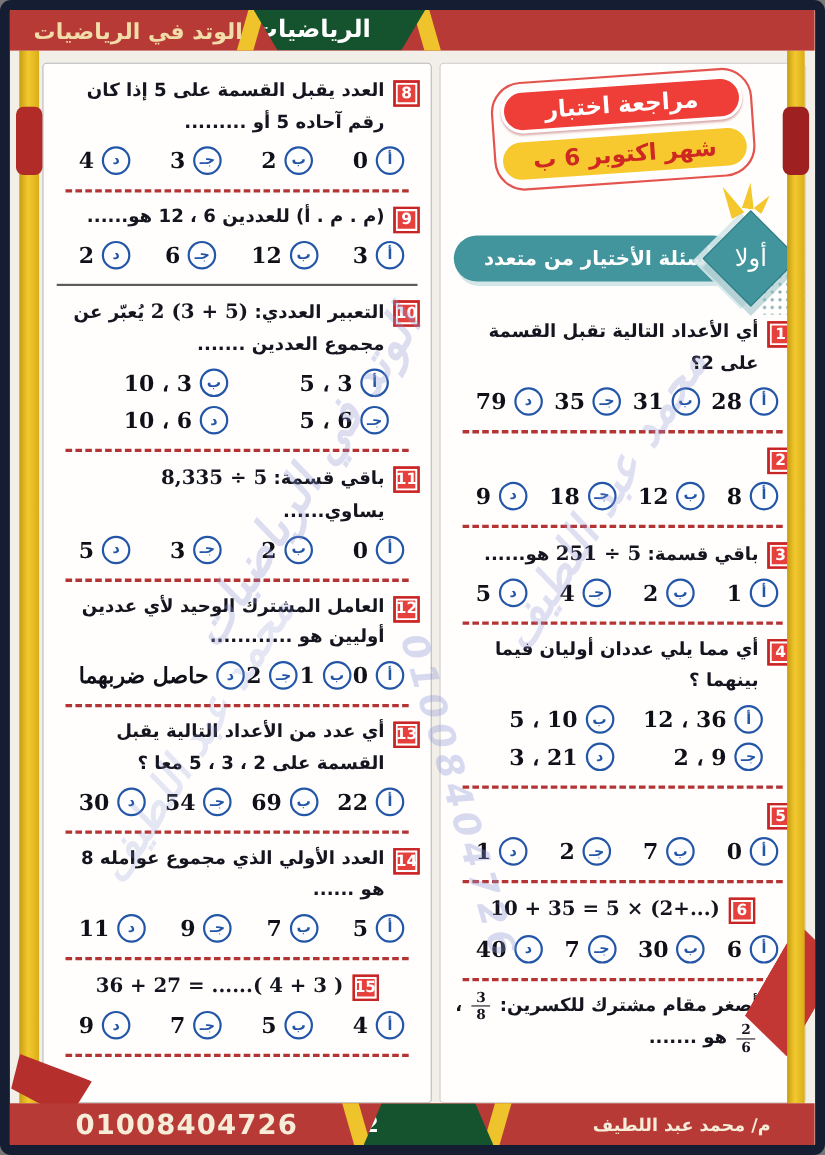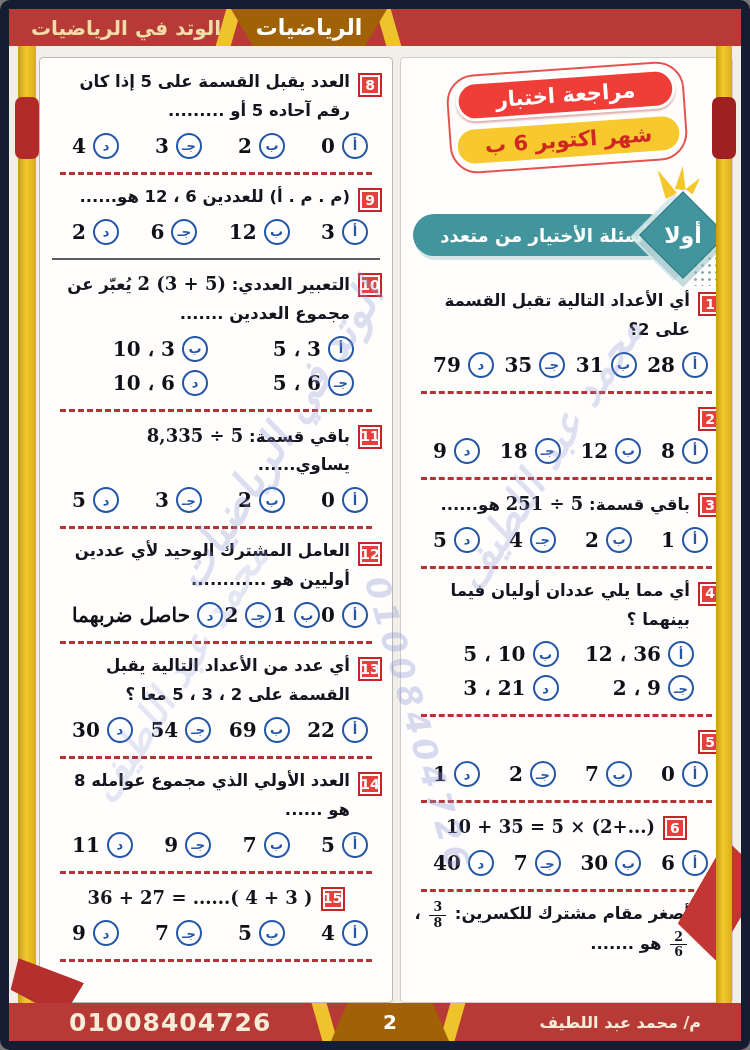--- a/index.html
+++ b/index.html
@@ -10,22 +10,22 @@
           background:#f2efe8; border:9px solid #151d33; border-radius:10px; overflow:hidden; }
 
   
   .band { position:absolute; left:0; right:0; background:#b73a36; z-index:20; overflow:hidden; }
   .band.top { top:0; height:37px; }
   .band.bottom { bottom:0; height:38px; }
   .band-text { position:absolute; top:0; bottom:0; display:flex; align-items:center;
                font-weight:bold; color:#f6ecd8; white-space:nowrap; }
   .hdr-grade { right:14px; font-size:19px; }
   .hdr-brand { left:22px; font-size:20px; color:#f2dda9; }
-  .trap { position:absolute; top:0; bottom:0; background:#a16207; display:flex;
-          align-items:center; justify-content:center; color:#fff; font-weight:bold; }
+  .trap { position:absolute; top:0; bottom:0; background:#14532d; display:flex;
+          align-items:center; justify-content:flex-end; color:#fff; font-weight:bold; }
   .trap.hdr { left:222px; width:156px; font-size:22px; clip-path:polygon(0 0,100% 0,86% 100%,14% 100%); }
   .trap.ftr { left:322px; width:118px; font-size:20px; clip-path:polygon(14% 0,86% 0,100% 100%,0 100%); }
   .stripe { position:absolute; top:-4px; bottom:-4px; width:15px; background:#eec32b; }
   .st-h1 { left:212px; transform:skewX(-16deg); }
   .st-h2 { left:372px; transform:skewX(16deg); }
   .st-f1 { left:308px; transform:skewX(16deg); }
   .st-f2 { left:436px; transform:skewX(-16deg); }
   .ftr-phone { left:60px; font-size:25px; letter-spacing:1px; }
   .ftr-author { right:40px; font-size:16px; }
 
@@ -54,21 +54,21 @@
   .pill-red { background:#ef3d38; color:#fff; font-size:21px; box-shadow:0 2px 2px rgba(150,30,30,.35); }
   .pill-yellow { background:#f7c92e; color:#cf2722; font-size:21px; margin-top:5px; width:104%; margin-inline-start:-2%; }
 
   
   .first-row { display:flex; align-items:center; position:relative; margin:34px 4px 10px 2px; height:68px; }
   .diamond-wrap { position:relative; flex:0 0 74px; height:74px; z-index:2; }
   .diamond { position:absolute; inset:6px; background:#43959d; border:1px solid #2d7b83;
              transform:rotate(45deg);
              box-shadow:6px 6px 0 rgba(150,190,195,.55), -5px 8px 0 rgba(214,232,234,.9); }
   .diamond-label { position:absolute; inset:0; display:flex; align-items:center; justify-content:center;
-                   color:#fff; font-weight:bold; font-size:22px; z-index:3; }
+                   color:#fff; font-weight:normal; font-size:22px; z-index:3; }
   .first-bar { flex:1; height:42px; background:#43959d; border-radius:24px; margin-left:2px;
                margin-right:-24px; padding-left:6px; display:flex; align-items:center; justify-content:center;
                color:#fff; font-weight:bold; font-size:18px; z-index:1;
                box-shadow:2px 4px 0 rgba(170,205,210,.5); }
   .sparkle { position:absolute; top:-32px; right:14px; width:54px; height:36px; z-index:4; }
   .sparkle i { position:absolute; display:block; background:#f4c82d; clip-path:polygon(50% 0,100% 100%,0 100%); }
   .sp1 { width:13px; height:30px; left:6px;  top:2px; transform:rotate(-28deg); }
   .sp2 { width:11px; height:24px; left:24px; top:0;   transform:rotate(6deg); }
   .sp3 { width:9px;  height:18px; left:38px; top:10px; transform:rotate(38deg); }
   .dots { position:absolute; left:46px; bottom:-14px; width:46px; height:38px; z-index:0;

